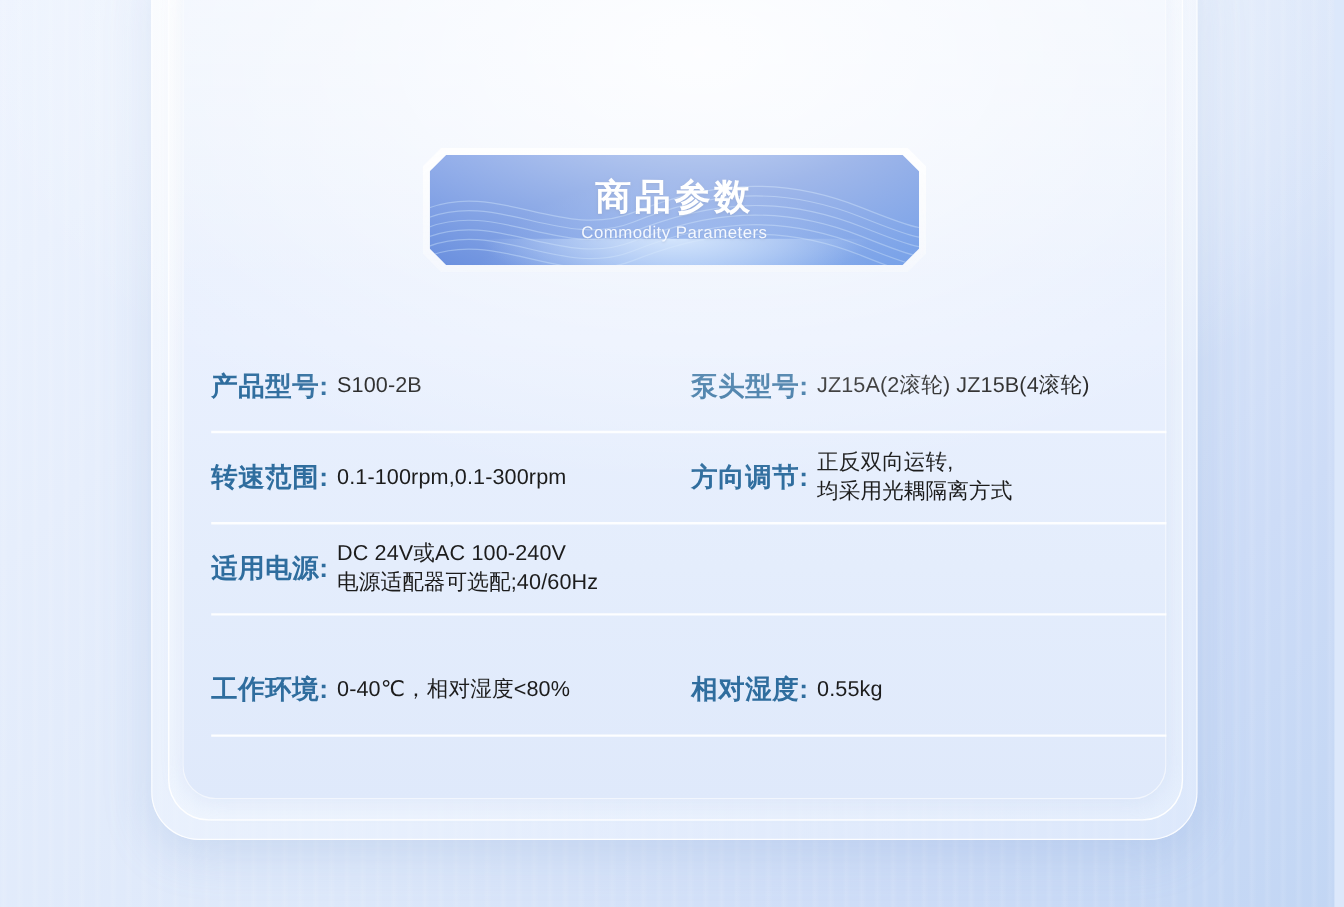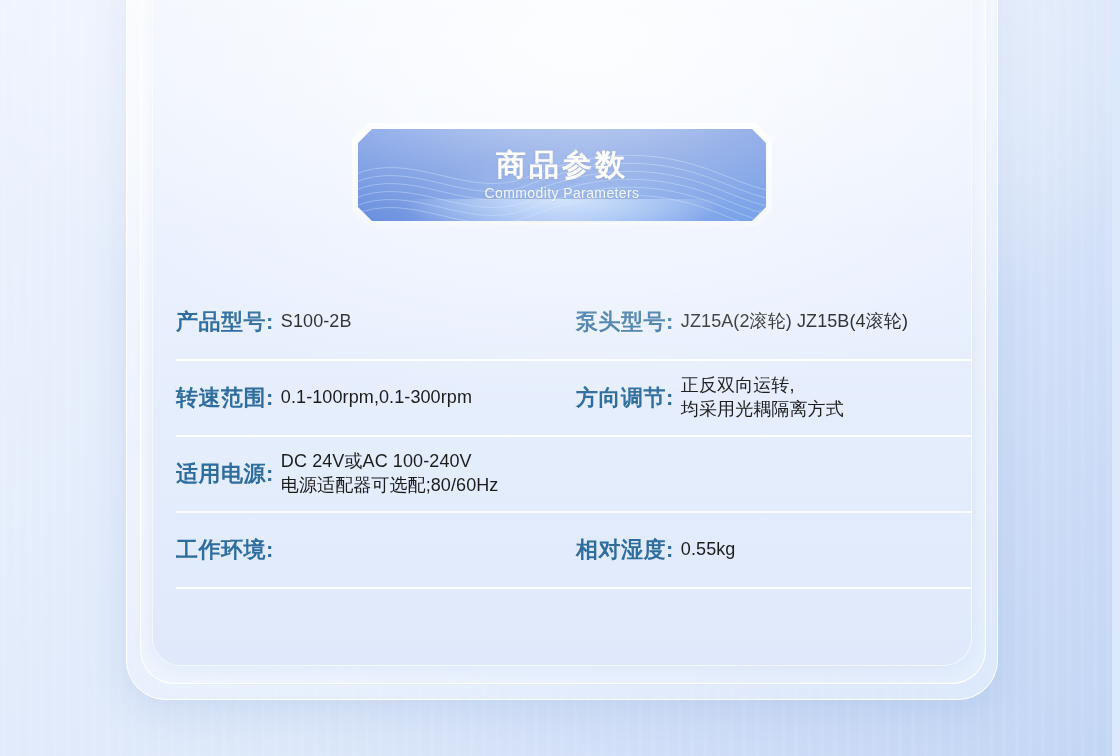--- a/index.html
+++ b/index.html
@@ -182,21 +182,21 @@
     top: 285px;
     width: 812px;
   }
   .spec-row {
     position: relative;
     display: flex;
     align-items: center;
     height: 74px;
     border-bottom: 2px solid rgba(255,255,255,.92);
   }
-  .spec-row:last-child { border-bottom: 2px solid rgba(255,255,255,.92); }
+  .spec-row:last-child { border-bottom: 2px solid rgba(255,255,255,.92); margin-top: 25px; }
 
   .spec-cell {
     display: flex;
     align-items: center;
     height: 100%;
   }
   .cell-left  { width: 400px; }
   .cell-right { width: 412px; }
 
   .spec-label {
@@ -283,28 +283,29 @@
             <span class="ln">均采用光耦隔离方式</span>
           </span>
         </div>
       </div>
 
       <div class="spec-row">
         <div class="spec-cell cell-left">
           <span class="spec-label">适用电源:</span>
           <span class="spec-value two-line">
             <span class="ln">DC 24V或AC 100-240V</span>
-            <span class="ln">电源适配器可选配;80/60Hz</span>
+            <span class="ln">电源适配器可选配;40/60Hz</span>
           </span>
         </div>
       </div>
 
       <div class="spec-row">
         <div class="spec-cell cell-left">
           <span class="spec-label">工作环境:</span>
+          <span class="spec-value">0-40℃，相对湿度&lt;80%</span>
         </div>
         <div class="spec-cell cell-right">
           <span class="spec-label">相对湿度:</span>
           <span class="spec-value">0.55kg</span>
         </div>
       </div>
 
     </div>
   </div>
 </div>

